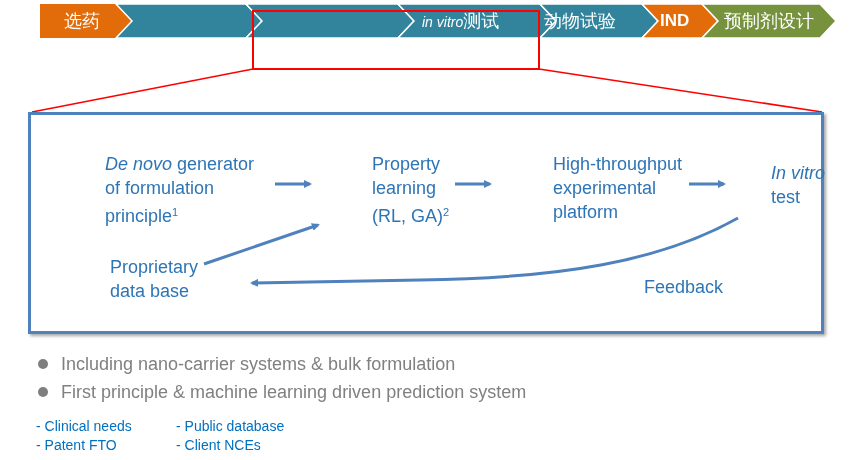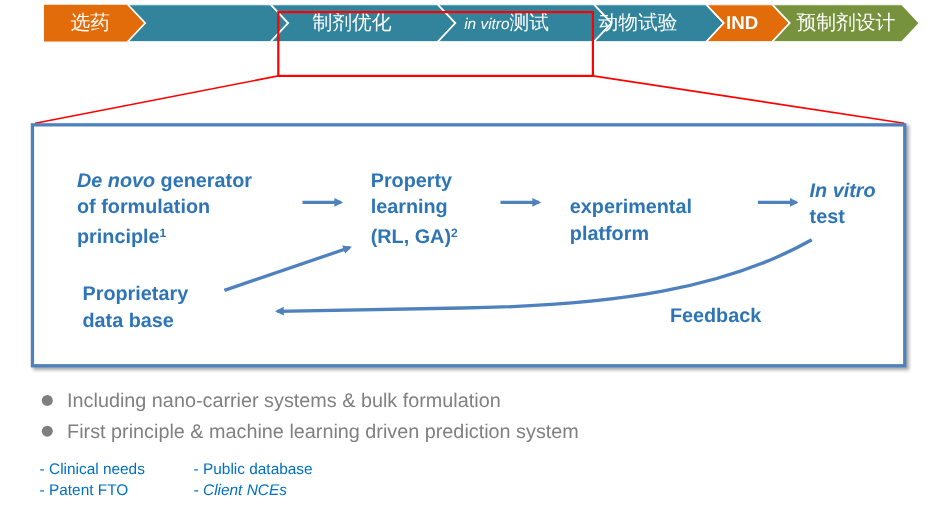--- a/index.html
+++ b/index.html
@@ -7,21 +7,21 @@
          font-family: "Liberation Sans", "DejaVu Sans", sans-serif; }
   .stage-bar { position: absolute; left: 40px; top: 4px; width: 796px; height: 46px; }
   .stage-bar svg { position: absolute; left: 0; top: 0; }
   .stage-label { position: absolute; top: 0; height: 34px; line-height: 34px; color: #ffffff;
                  font-size: 18px; font-family: "DejaVu Sans", sans-serif; white-space: nowrap; }
   .stage-label .it { font-style: italic; font-size: 14px; font-family: "Liberation Sans", sans-serif; }
   .stage-label.ind { font-weight: bold; font-family: "Liberation Sans", sans-serif; font-size: 17px; }
   .overlay { position: absolute; left: 0; top: 0; }
   .box { position: absolute; left: 28px; top: 112px; width: 796px; height: 222px;
          border: 3px solid #4f81bd; box-shadow: 2px 2px 3px rgba(0,0,0,0.35); box-sizing: border-box; }
-  .node { position: absolute; color: #2e75b6; font-weight: bold; font-size: 18px; line-height: 24px; }
+  .node { position: absolute; color: #2e75b6; font-weight: normal; font-size: 18px; line-height: 24px; margin-left: 35px; }
   .node .em { font-style: italic; }
   .node sup { font-size: 11px; vertical-align: 6px; }
   .bullets { position: absolute; left: 38px; top: 350px; }
   .bullet { font-size: 18px; color: #808080; line-height: 28px; display: flex; align-items: center; }
   .dot { width: 10px; height: 10px; border-radius: 50%; background: #7f7f7f; margin-right: 13px; }
   .sources { position: absolute; left: 36px; top: 417px; font-size: 14px; color: #0070c0; line-height: 19px; }
   .src { position: absolute; white-space: nowrap; }
 </style>
 </head>
 <body>
@@ -30,21 +30,20 @@
   <svg width="796" height="34">
     <polygon points="0,0 76,0 92,17 76,34 0,34" fill="#e36c0a"></polygon>
     <polygon points="76,0 206,0 222,17 206,34 76,34 92,17" fill="#31849b" stroke="#ffffff" stroke-width="1.5"></polygon>
     <polygon points="206,0 358,0 374,17 358,34 206,34 222,17" fill="#31849b" stroke="#ffffff" stroke-width="1.5"></polygon>
     <polygon points="358,0 500,0 516,17 500,34 358,34 374,17" fill="#31849b" stroke="#ffffff" stroke-width="1.5"></polygon>
     <polygon points="500,0 602,0 618,17 602,34 500,34 516,17" fill="#31849b" stroke="#ffffff" stroke-width="1.5"></polygon>
     <polygon points="602,0 662,0 678,17 662,34 602,34 618,17" fill="#e36c0a" stroke="#ffffff" stroke-width="1.5"></polygon>
     <polygon points="662,0 780,0 796,17 780,34 662,34 678,17" fill="#76923c" stroke="#ffffff" stroke-width="1.5"></polygon>
   </svg>
   <div class="stage-label" style="left:24px">选药</div>
-  <div class="stage-label" style="left:244px">制剂优化</div>
   <div class="stage-label" style="left:382px"><span class="it">in vitro</span><span>测试</span></div>
   <div class="stage-label" style="left:504px">动物试验</div>
   <div class="stage-label ind" style="left:620px">IND</div>
   <div class="stage-label" style="left:684px">预制剂设计</div>
 </div>
 
 <svg class="overlay" width="864" height="460">
   <defs>
     <marker id="ah" markerWidth="8" markerHeight="8" refX="6" refY="4" orient="auto" markerUnits="userSpaceOnUse">
       <path d="M0,0 L8,4 L0,8 z" fill="#4f81bd"></path>
@@ -69,21 +68,21 @@
   <span>principle</span><sup>1</sup>
 </div>
 
 <div class="node" style="left:337px; top:152px;">
   <span>Property</span><br>
   <span>learning</span><br>
   <span>(RL, GA)</span><sup>2</sup>
 </div>
 
 <div class="node" style="left:518px; top:152px;">
-  <br>
+  <span>High-throughput</span><br>
   <span>experimental</span><br>
   <span>platform</span>
 </div>
 
 <div class="node" style="left:736px; top:161px;">
   <span class="em">In vitro</span><br>
   <span>test</span>
 </div>
 
 <div class="node" style="left:75px; top:255px;">
@@ -101,14 +100,14 @@
   <div class="bullet">
       <span class="dot"></span>
       <span>First principle &amp; machine learning driven prediction system</span>
     </div>
 </div>
 
 <div class="sources">
   <div class="src" style="left:0; top:0;">- Clinical needs</div>
   <div class="src" style="left:0; top:19px;">- Patent FTO</div>
   <div class="src" style="left:140px; top:0;">- Public database</div>
-  <div class="src" style="left:140px; top:19px;font-style:italic;">- Client NCEs</div>
+  <div class="src" style="left:140px; top:19px;">- Client NCEs</div>
 </div>
 
 </body></html>

